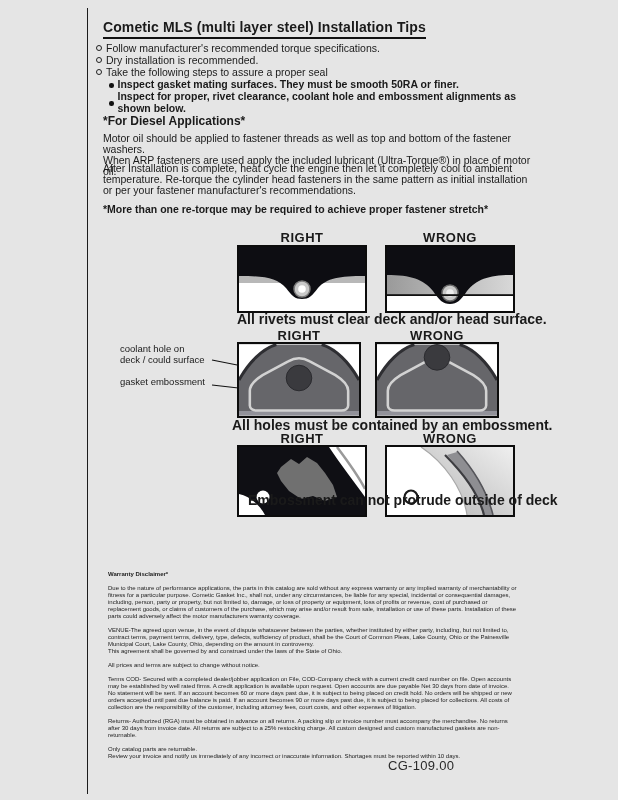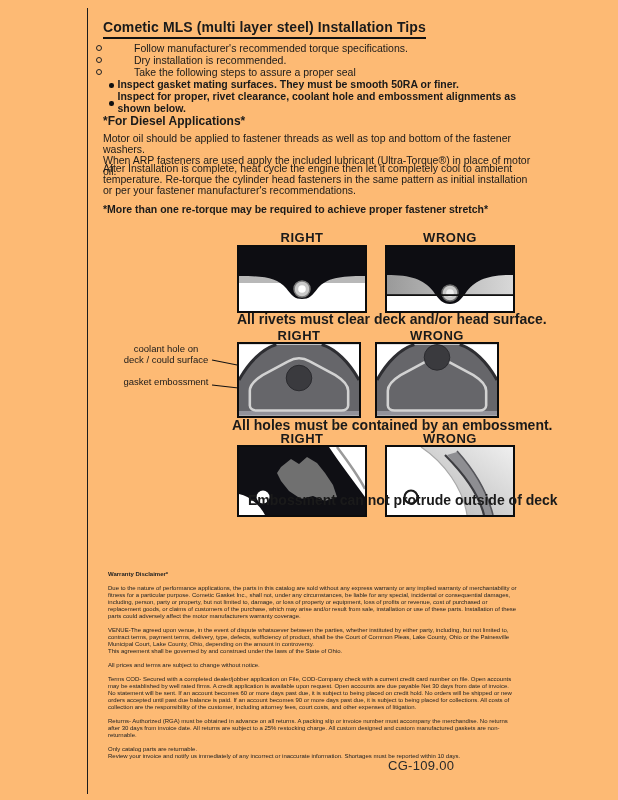--- a/index.html
+++ b/index.html
@@ -1,34 +1,34 @@
 <!DOCTYPE html>
 <html><head>
 <meta charset="utf-8">
 <style>
   html,body{margin:0;padding:0;background:#ffffff;}
-  .page{position:relative;width:618px;height:800px;background:#fdba74;overflow:hidden;
+  .page{position:relative;width:618px;height:800px;background:#e5e5e5;overflow:hidden;
         font-family:"Liberation Sans","DejaVu Sans",sans-serif;color:#1a1a1a;}
   .crop-line{position:absolute;left:87px;top:8px;width:1px;height:786px;background:#1c1c1c;}
   .title{position:absolute;left:103px;top:19px;font-size:14px;font-weight:bold;
          border-bottom:2px solid #111;padding-bottom:2px;letter-spacing:0.1px;}
   .bullets{position:absolute;left:96px;top:42px;font-size:10.5px;line-height:12px;width:440px;}
-  .b-row{display:flex;align-items:flex-start;gap:28px;}
+  .b-row{display:flex;align-items:flex-start;}
   .b-mark{display:inline-block;width:4px;height:4px;border:1px solid #222;border-radius:50%;
           margin:3px 4px 0 0;flex:0 0 auto;}
   .sb-row{display:flex;align-items:center;margin-left:13px;font-weight:bold;}
   .sb-mark{display:inline-block;width:4.5px;height:4.5px;background:#111;border-radius:50%;
            margin:3px 4px 0 0;flex:0 0 auto;}
   .h2{position:absolute;left:103px;font-size:12px;font-weight:bold;}
   .para{position:absolute;left:103px;font-size:10.5px;line-height:11px;width:440px;}
   .rw-label{position:absolute;font-size:13px;font-weight:bold;text-align:center;letter-spacing:0.5px;}
   .dbox{position:absolute;border:2px solid #0c0c0c;background:#fff;box-sizing:border-box;}
   .dbox svg{display:block;}
   .caption{position:absolute;font-size:14px;font-weight:bold;line-height:12px;}
-  .anno{position:absolute;font-size:9.5px;text-align:center;line-height:10.5px;}
+  .anno{position:absolute;font-size:9.5px;text-align:left;line-height:10.5px;}
   .legal{position:absolute;left:108px;top:571px;width:410px;font-size:6px;line-height:7px;color:#222;}
   .legal p{margin:0 0 7px 0;}
   .legal .lg-h{font-weight:bold;margin-bottom:7px;}
   .legal .tight{margin-bottom:0;}
   .footer-code{position:absolute;left:388px;top:758px;font-size:13px;color:#2a2a2a;letter-spacing:0.3px;}
 </style>
 </head>
 <body>
 
 <div class="page">

